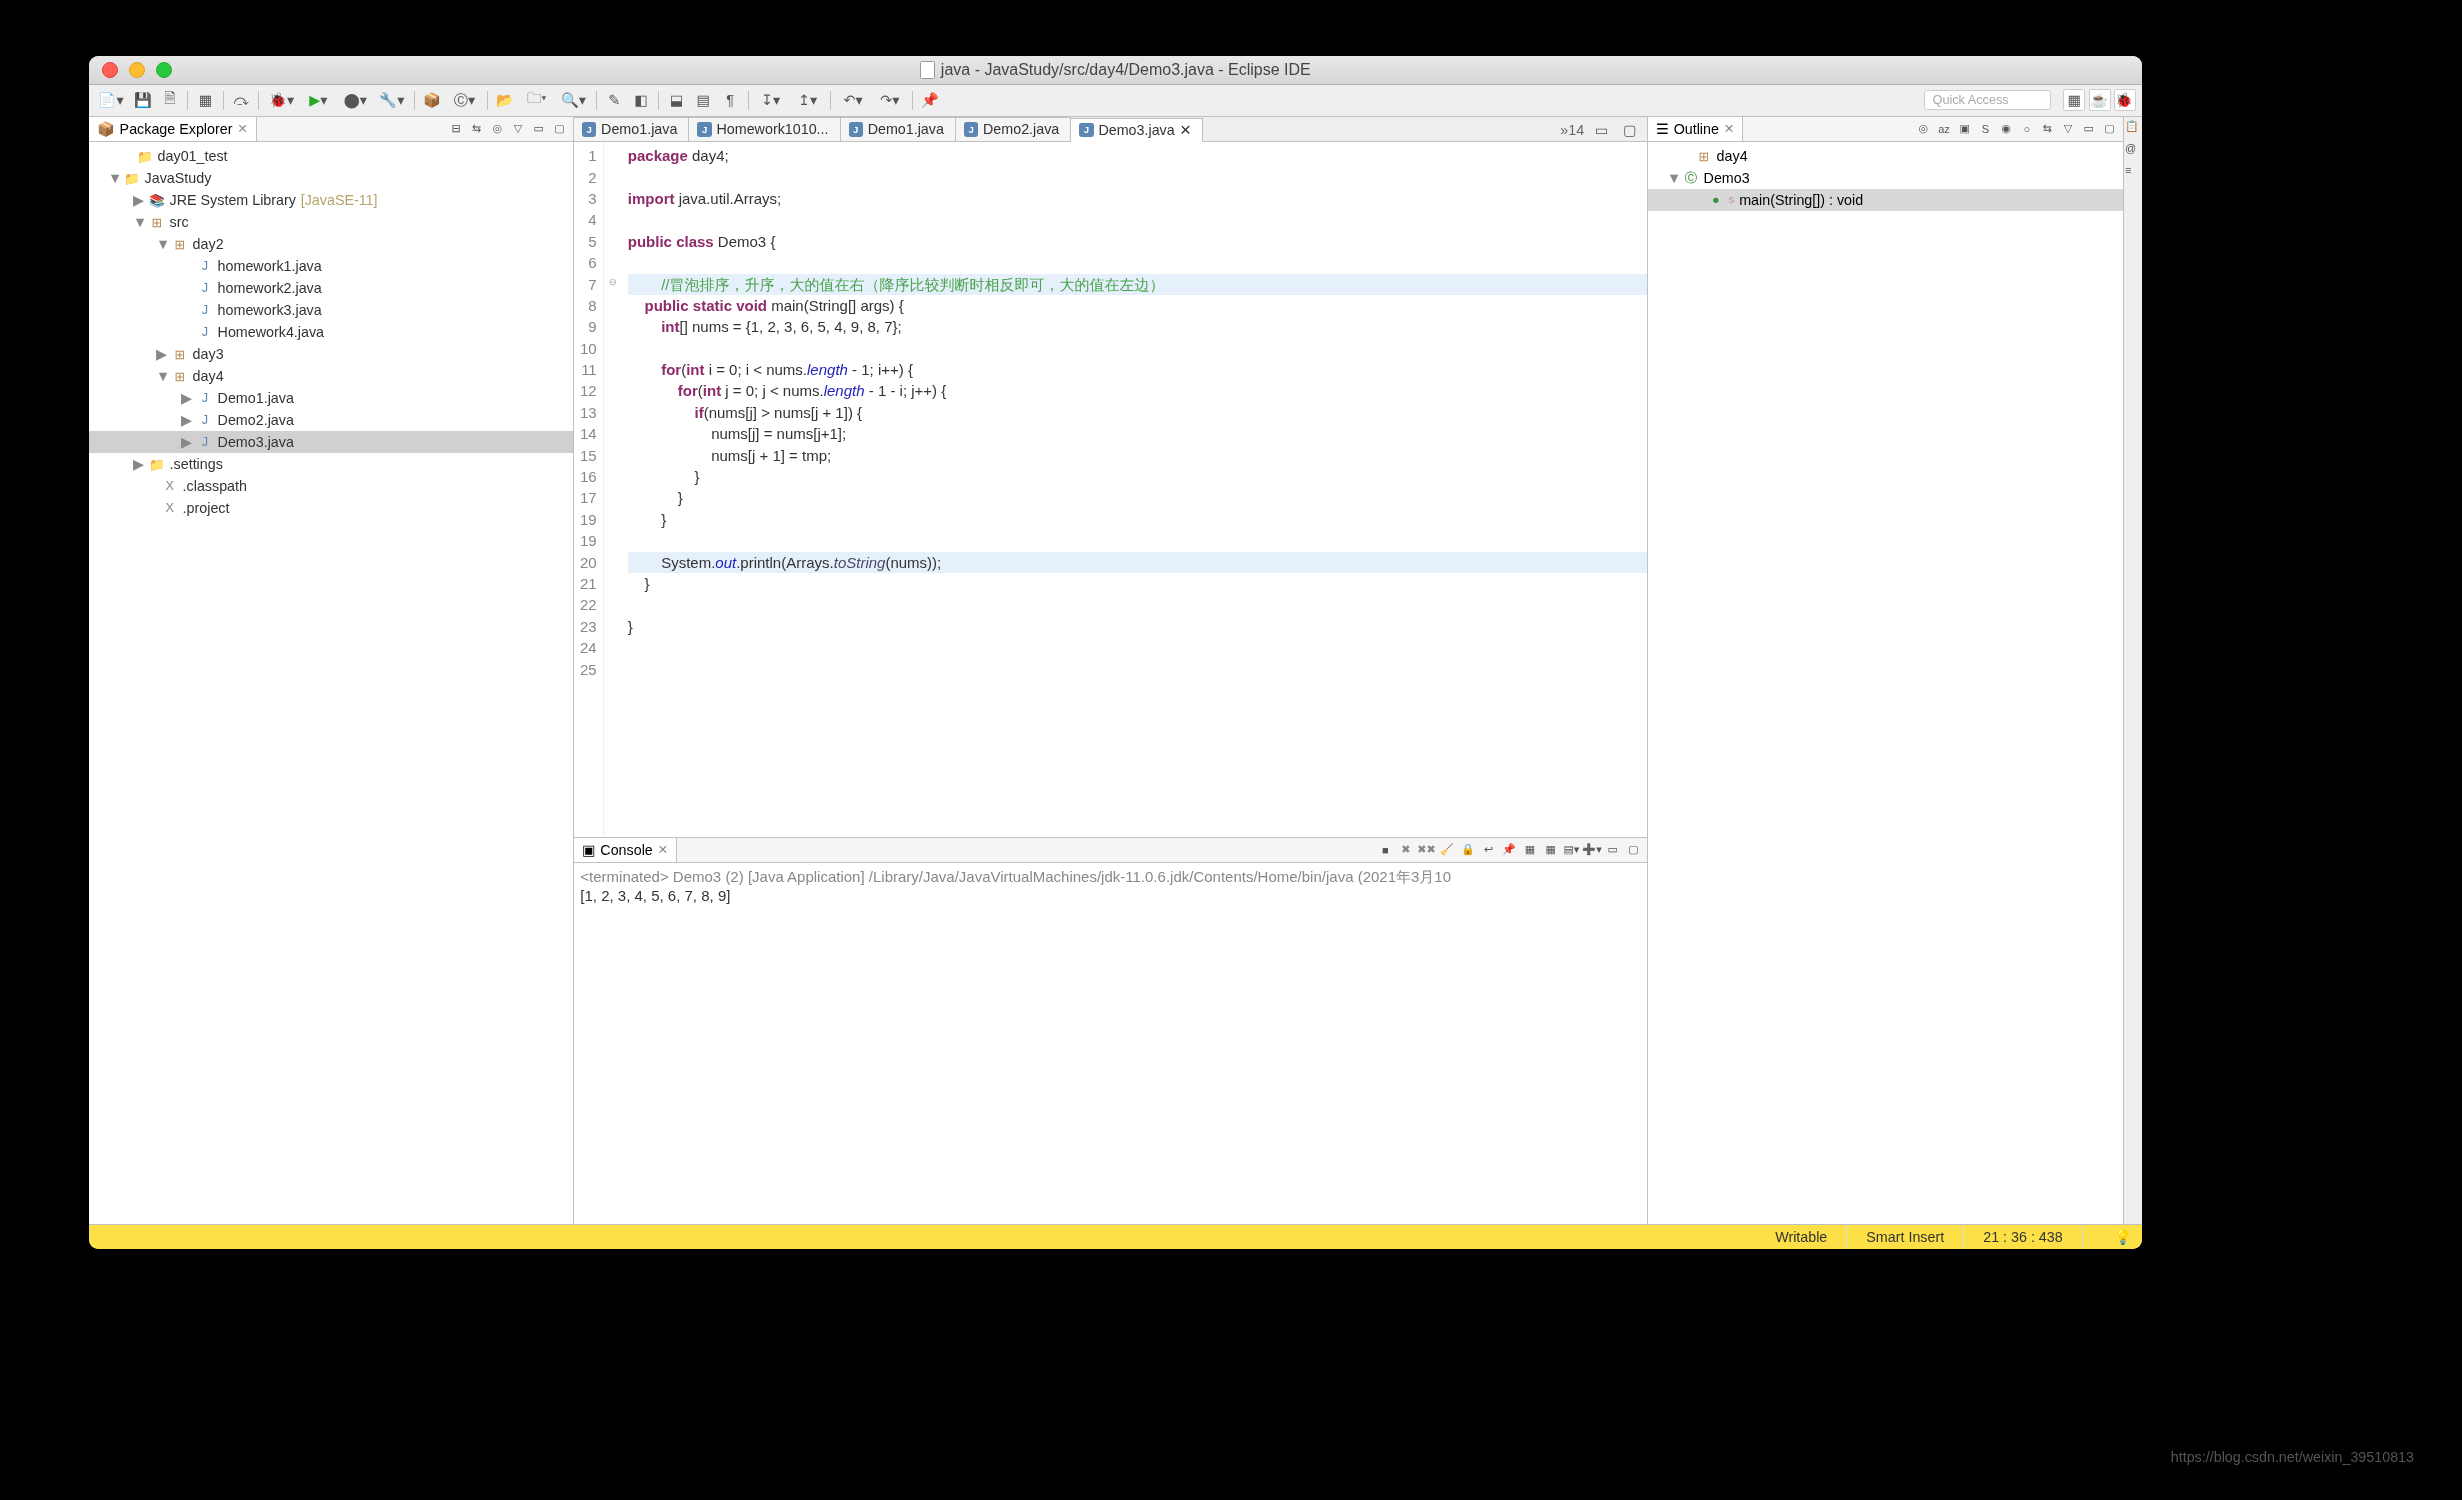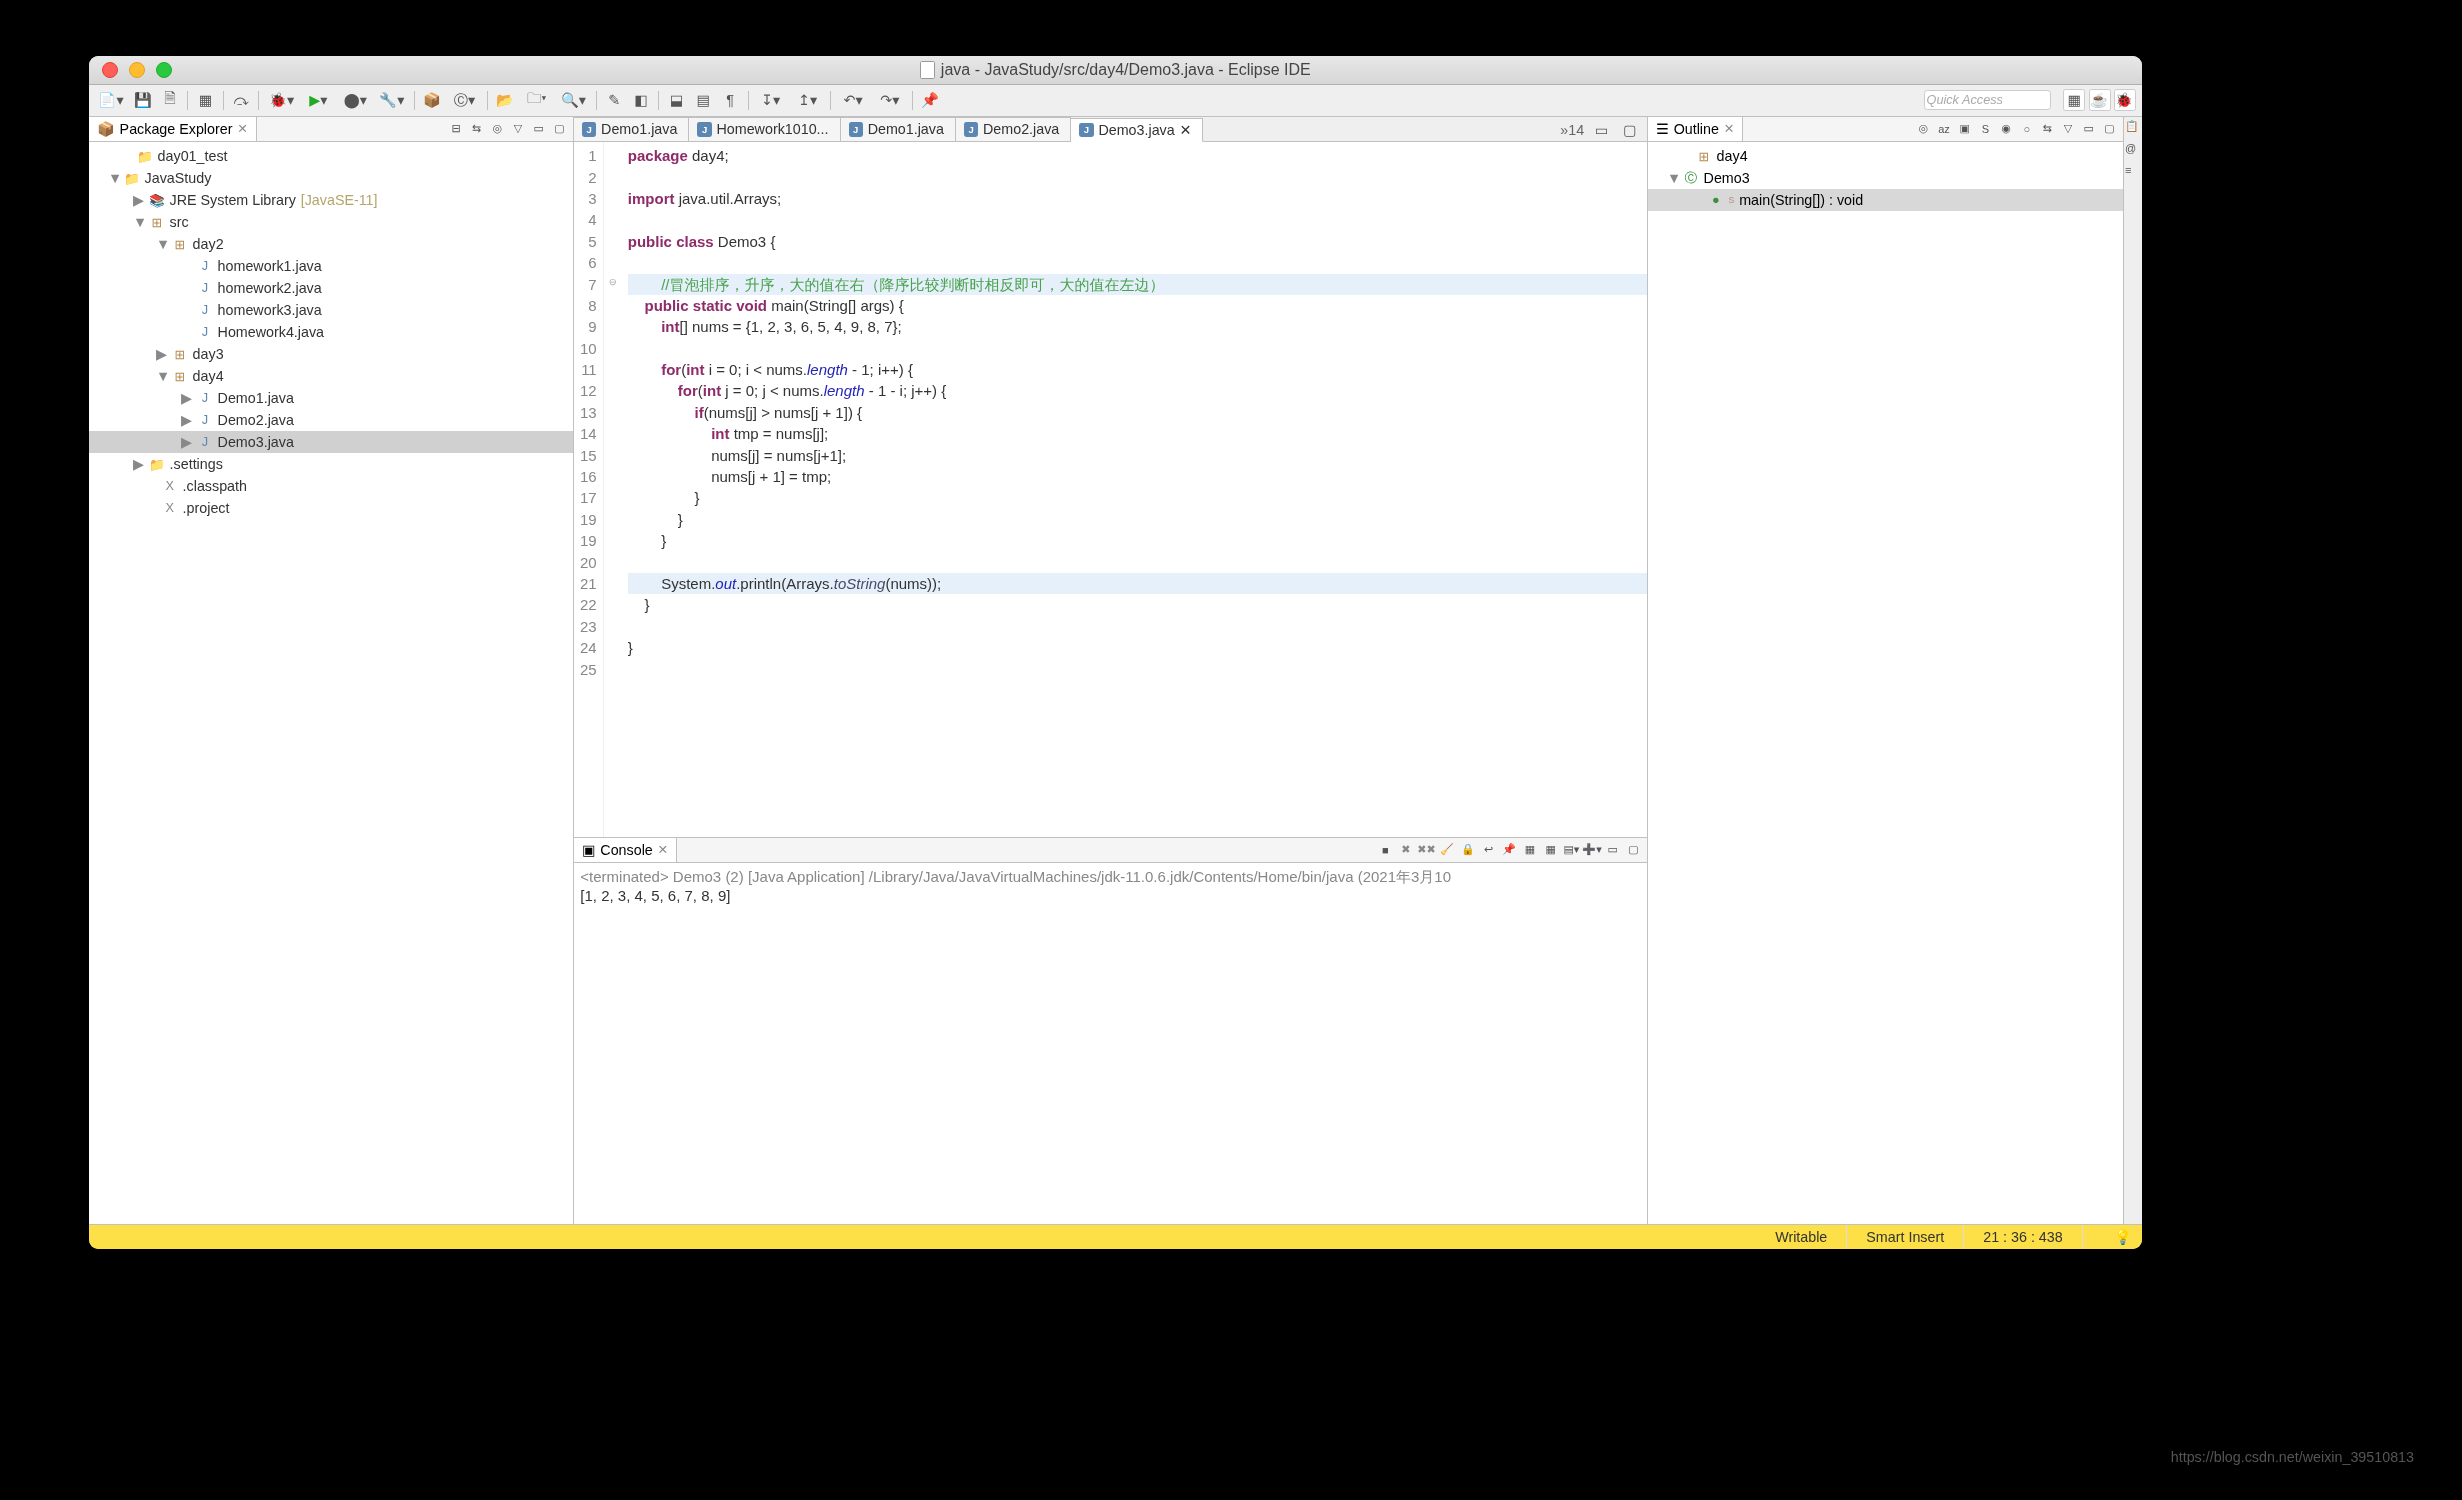--- a/index.html
+++ b/index.html
@@ -10,21 +10,21 @@
 .tl { width: 16px; height: 16px; border-radius: 50%; }
 .tl.red { background: #ff5f57; border: 0.8px solid #e14036; }
 .tl.yellow { background: #febc2e; border: 0.8px solid #dfa123; }
 .tl.green { background: #28c840; border: 0.8px solid #1dad2b; }
 .title { position: absolute; left: 0; right: 0; text-align: center; font-size: 16px; color: #444; display: flex; justify-content: center; align-items: center; gap: 6.3px; }
 .file-icon-small { width: 14.3px; height: 17.5px; background: #fff; border: 0.8px solid #999; border-radius: 1.6px; display: inline-block; }
 .toolbar { height: 32px; background: #efefef; border-bottom: 0.8px solid #c0c0c0; display: flex; align-items: center; padding: 0 6.3px; gap: 4.8px; }
 .tbtn { width: 22px; height: 22px; display: flex; align-items: center; justify-content: center; font-size: 14.3px; color: #555; cursor: pointer; }
 .tbtn.dd { width: 32px; }
 .tsep { width: 0.8px; height: 19px; background: #c0c0c0; margin: 0 1.6px; }
-.quick-access { margin-left: auto; width: 127px; height: 20.6px; border: 0.8px solid #ccc; background: #fff; border-radius: 3.2px; padding: 0 2px; display: flex; align-items: center; font-size: 12.7px; color: #aaa; font-style: italic; }
+.quick-access { margin-left: auto; width: 127px; height: 20.6px; border: 0.8px solid #ccc; background: #fff; border-radius: 3.2px; padding: 0 8px; display: flex; align-items: center; font-size: 12.7px; color: #aaa; }
 .persp { display: flex; gap: 3.2px; margin-left: 8px; }
 .persp .tbtn { border: 0.8px solid #ccc; background: #fff; border-radius: 2.4px; }
 .body { display: flex; height: calc(100% - 28.6px - 32px - 25.4px); }
 .left-panel { width: 485px; background: #fff; border-right: 0.8px solid #c0c0c0; display: flex; flex-direction: column; }
 .center-panel { flex: 1; display: flex; flex-direction: column; }
 .right-panel { width: 495px; background: #fff; border-left: 0.8px solid #c0c0c0; display: flex; flex-direction: column; }
 .view-header { height: 25.4px; display: flex; align-items: center; border-bottom: 0.8px solid #c0c0c0; background: #f5f5f5; font-size: 14.3px; }
 .view-tab { padding: 0 8px; height: 100%; display: flex; align-items: center; gap: 4.8px; background: #fff; border-right: 0.8px solid #c0c0c0; }
 .view-tab .x { color: #888; font-size: 12.7px; }
 .view-toolbar { margin-left: auto; display: flex; gap: 3.2px; padding-right: 4.8px; }
@@ -336,21 +336,20 @@
             <div class="line"></div>
             <div class="line"><span class="kw">public</span> <span class="kw">class</span> Demo3 {</div>
             <div class="line"></div>
             <div class="line hl">        <span class="cm">//冒泡排序，升序，大的值在右（降序比较判断时相反即可，大的值在左边）</span></div>
             <div class="line">    <span class="kw">public</span> <span class="kw">static</span> <span class="kw">void</span> main(String[] args) {</div>
             <div class="line">        <span class="kw">int</span>[] nums = {1, 2, 3, 6, 5, 4, 9, 8, 7};</div>
             <div class="line"></div>
             <div class="line">        <span class="kw">for</span>(<span class="kw">int</span> i = 0; i &lt; nums.<span class="field">length</span> - 1; i++) {</div>
             <div class="line">            <span class="kw">for</span>(<span class="kw">int</span> j = 0; j &lt; nums.<span class="field">length</span> - 1 - i; j++) {</div>
             <div class="line">                <span class="kw">if</span>(nums[j] &gt; nums[j + 1]) {</div>
-            <div class="line">                    <span class="kw">int</span> tmp = nums[j];</div>
             <div class="line">                    nums[j] = nums[j+1];</div>
             <div class="line">                    nums[j + 1] = tmp;</div>
             <div class="line">                }</div>
             <div class="line">            }</div>
             <div class="line">        }</div>
             <div class="line"></div>
             <div class="line hl">        System.<span class="field">out</span>.println(Arrays.<span class="method">toString</span>(nums));</div>
             <div class="line">    }</div>
             <div class="line"></div>
             <div class="line">}</div>

